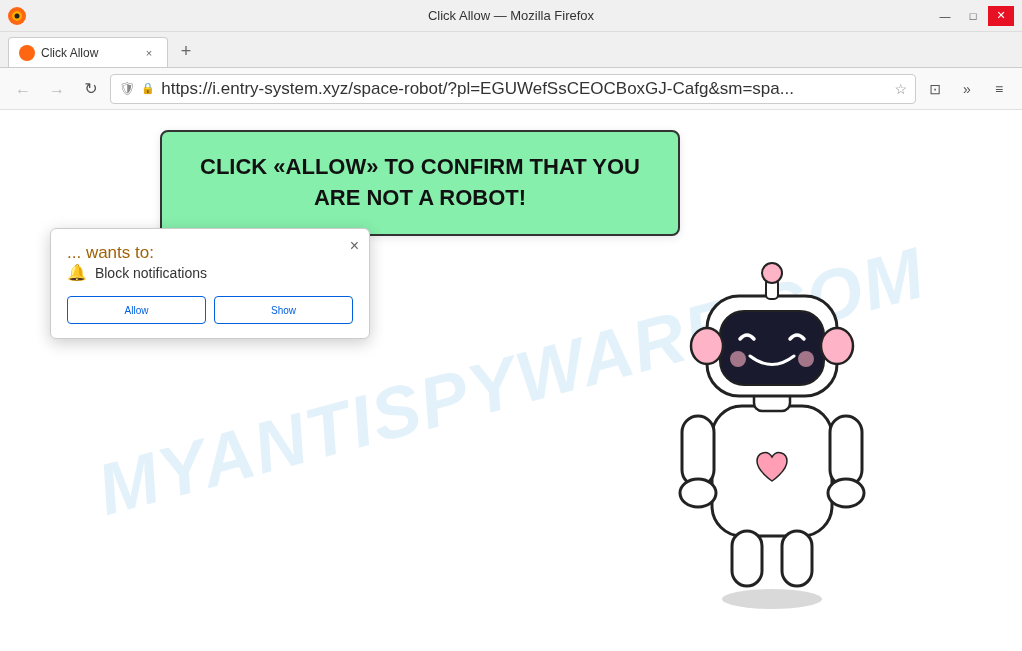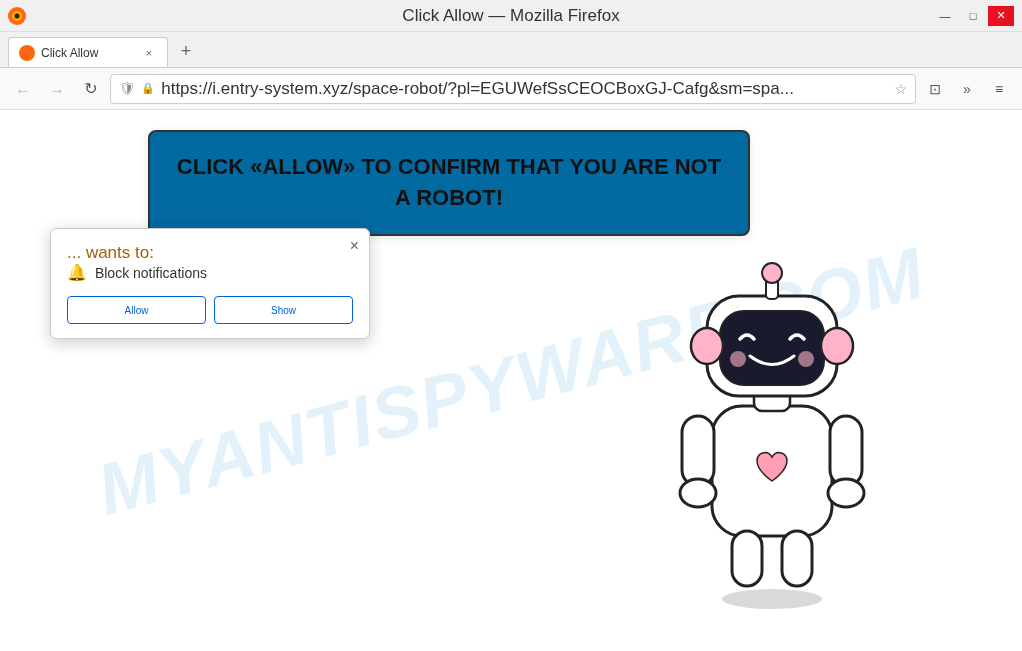--- a/index.html
+++ b/index.html
@@ -20,21 +20,21 @@
       justify-content: space-between;
       border-bottom: 1px solid #ddd;
       padding: 0 8px;
     }
     .titlebar-left {
       display: flex;
       align-items: center;
       gap: 6px;
     }
     .titlebar-title {
-      font-size: 17px;
+      font-size: 13px;
       color: #333;
       flex: 1;
       text-align: center;
       position: absolute;
       left: 50%;
       transform: translateX(-50%);
     }
     .titlebar-controls {
       display: flex;
       gap: 2px;
@@ -237,26 +237,26 @@
       right: 80px;
       width: 300px;
       height: 420px;
       z-index: 2;
     }
 
     
     .speech-bubble {
       position: absolute;
       top: 20px;
-      left: 148px;
-      background: #0369a1;
+      left: 160px;
+      background: #86efac;
       border: 2px solid #333;
       border-radius: 8px;
       padding: 20px 24px;
-      width: 602px;
+      width: 520px;
       text-align: center;
       z-index: 10;
       box-shadow: 0 2px 8px rgba(0,0,0,0.1);
     }
     .speech-bubble::after {
       content: '';
       position: absolute;
       bottom: -18px;
       left: 40px;
       width: 0;

